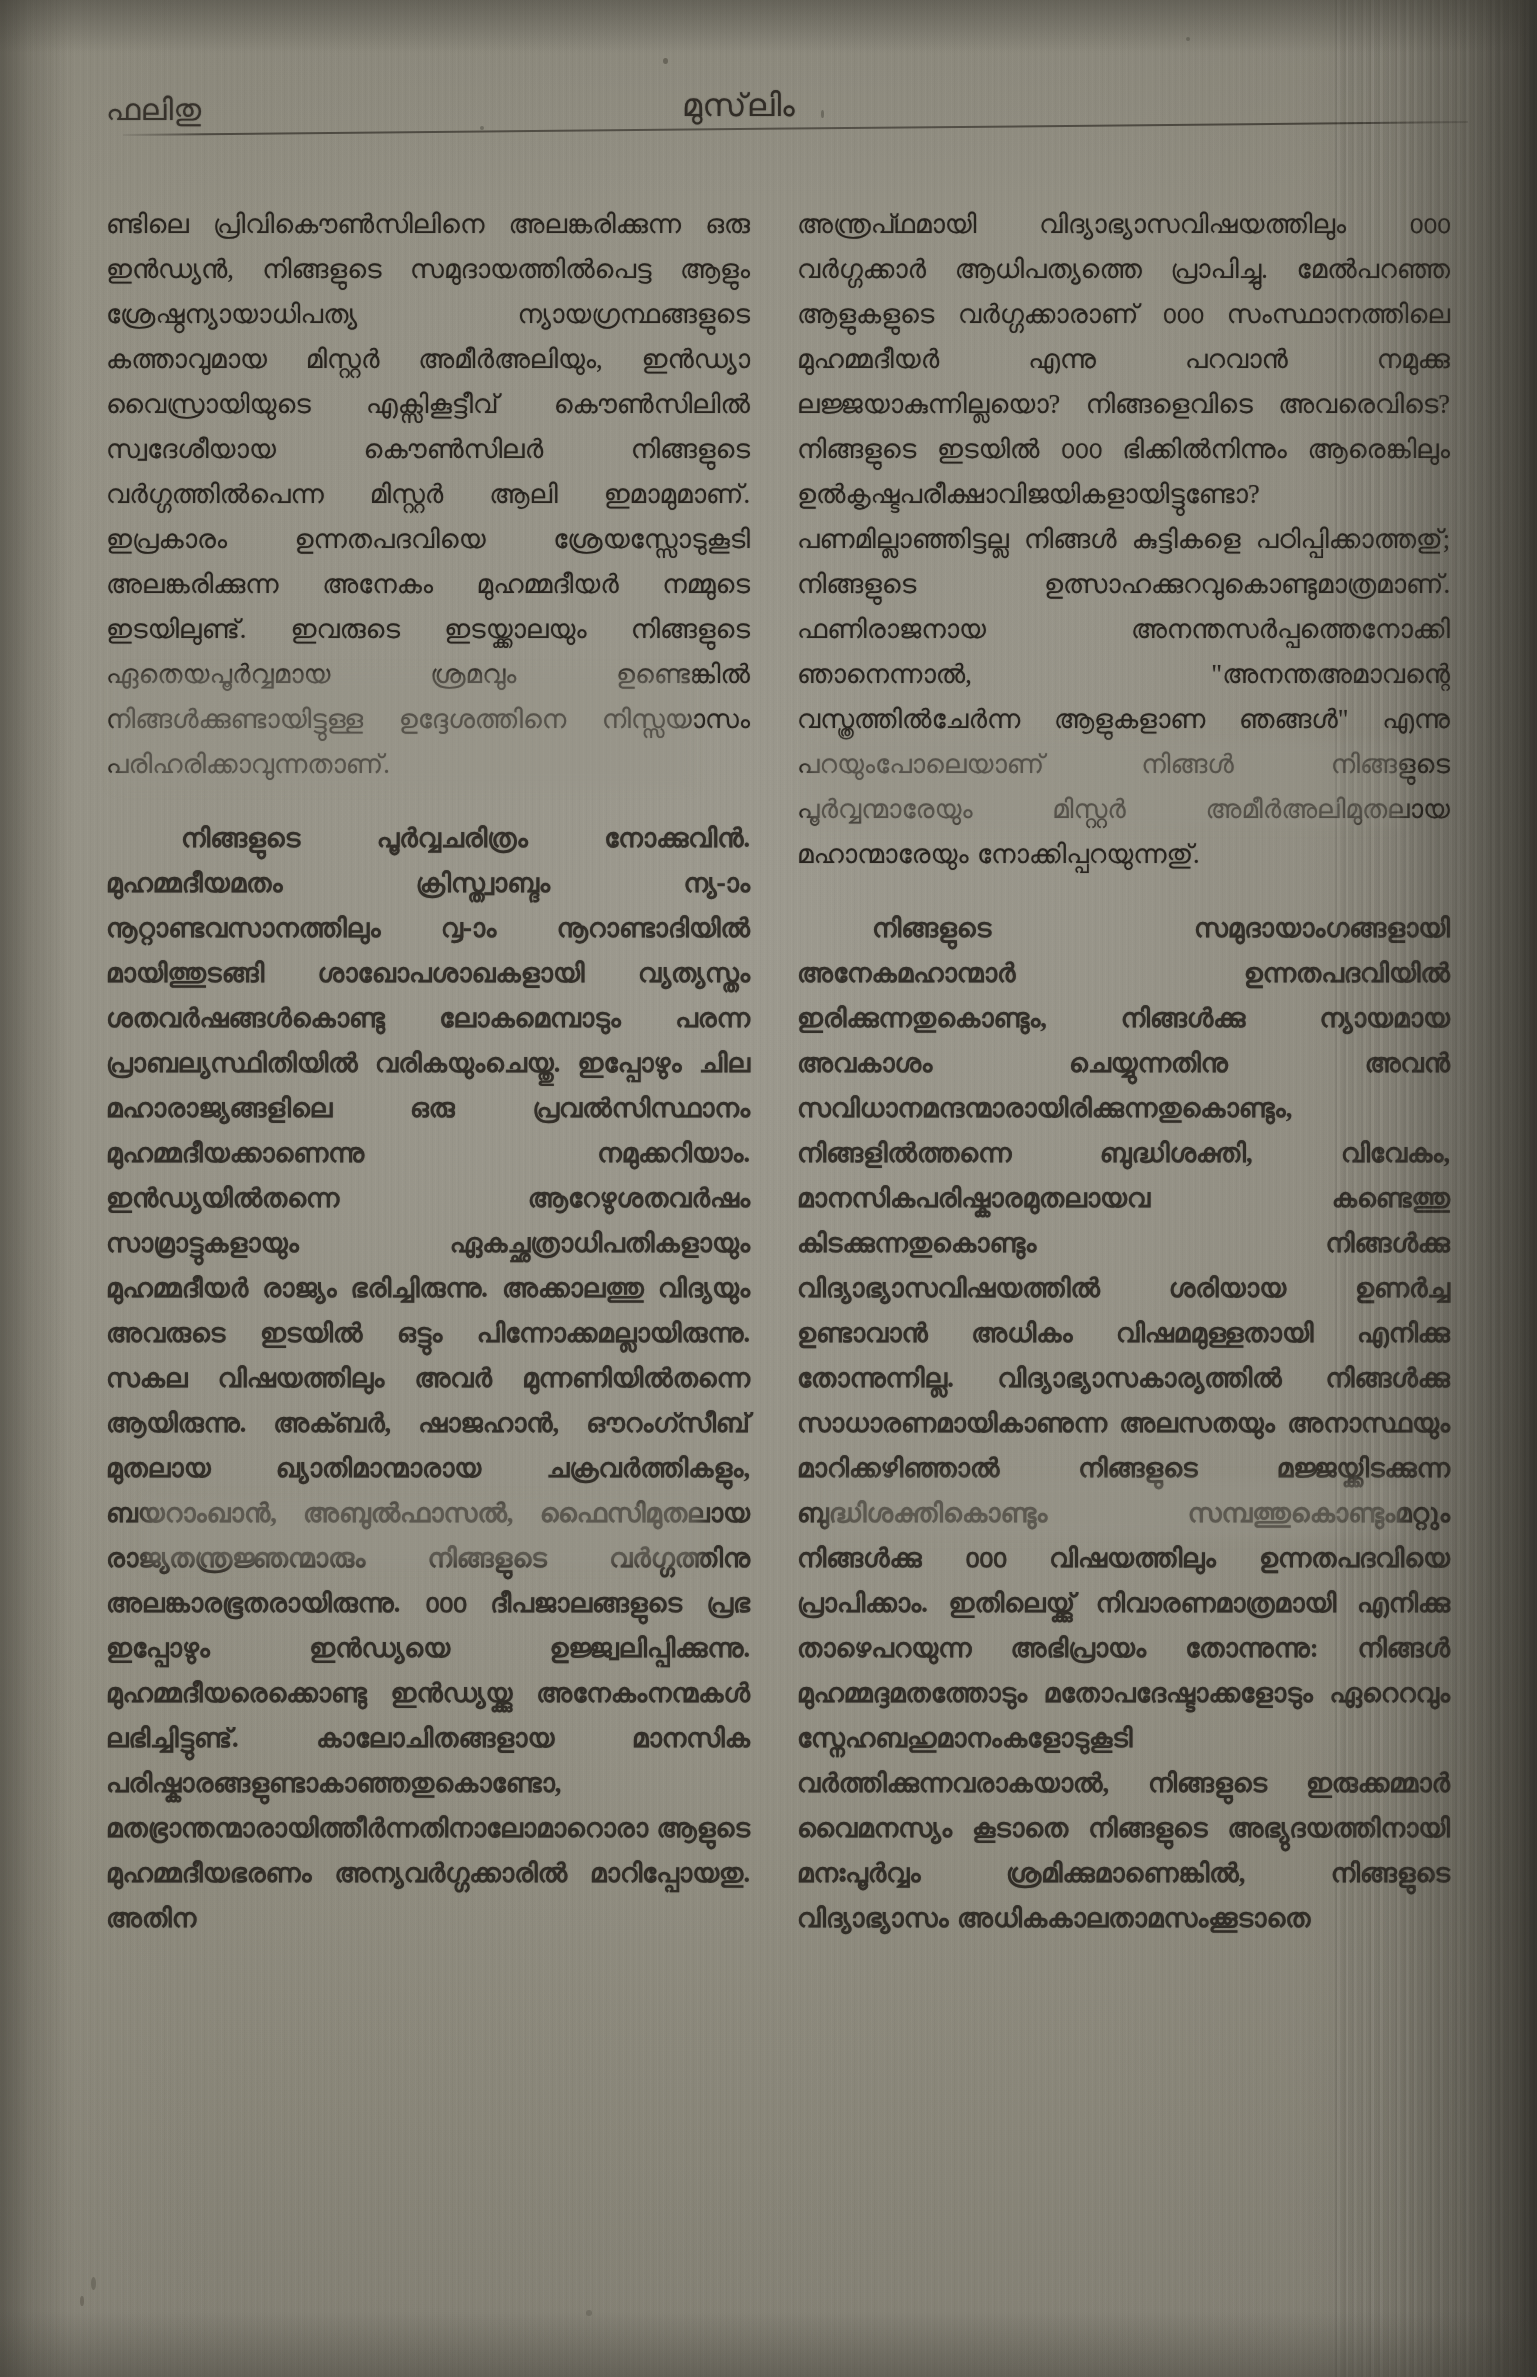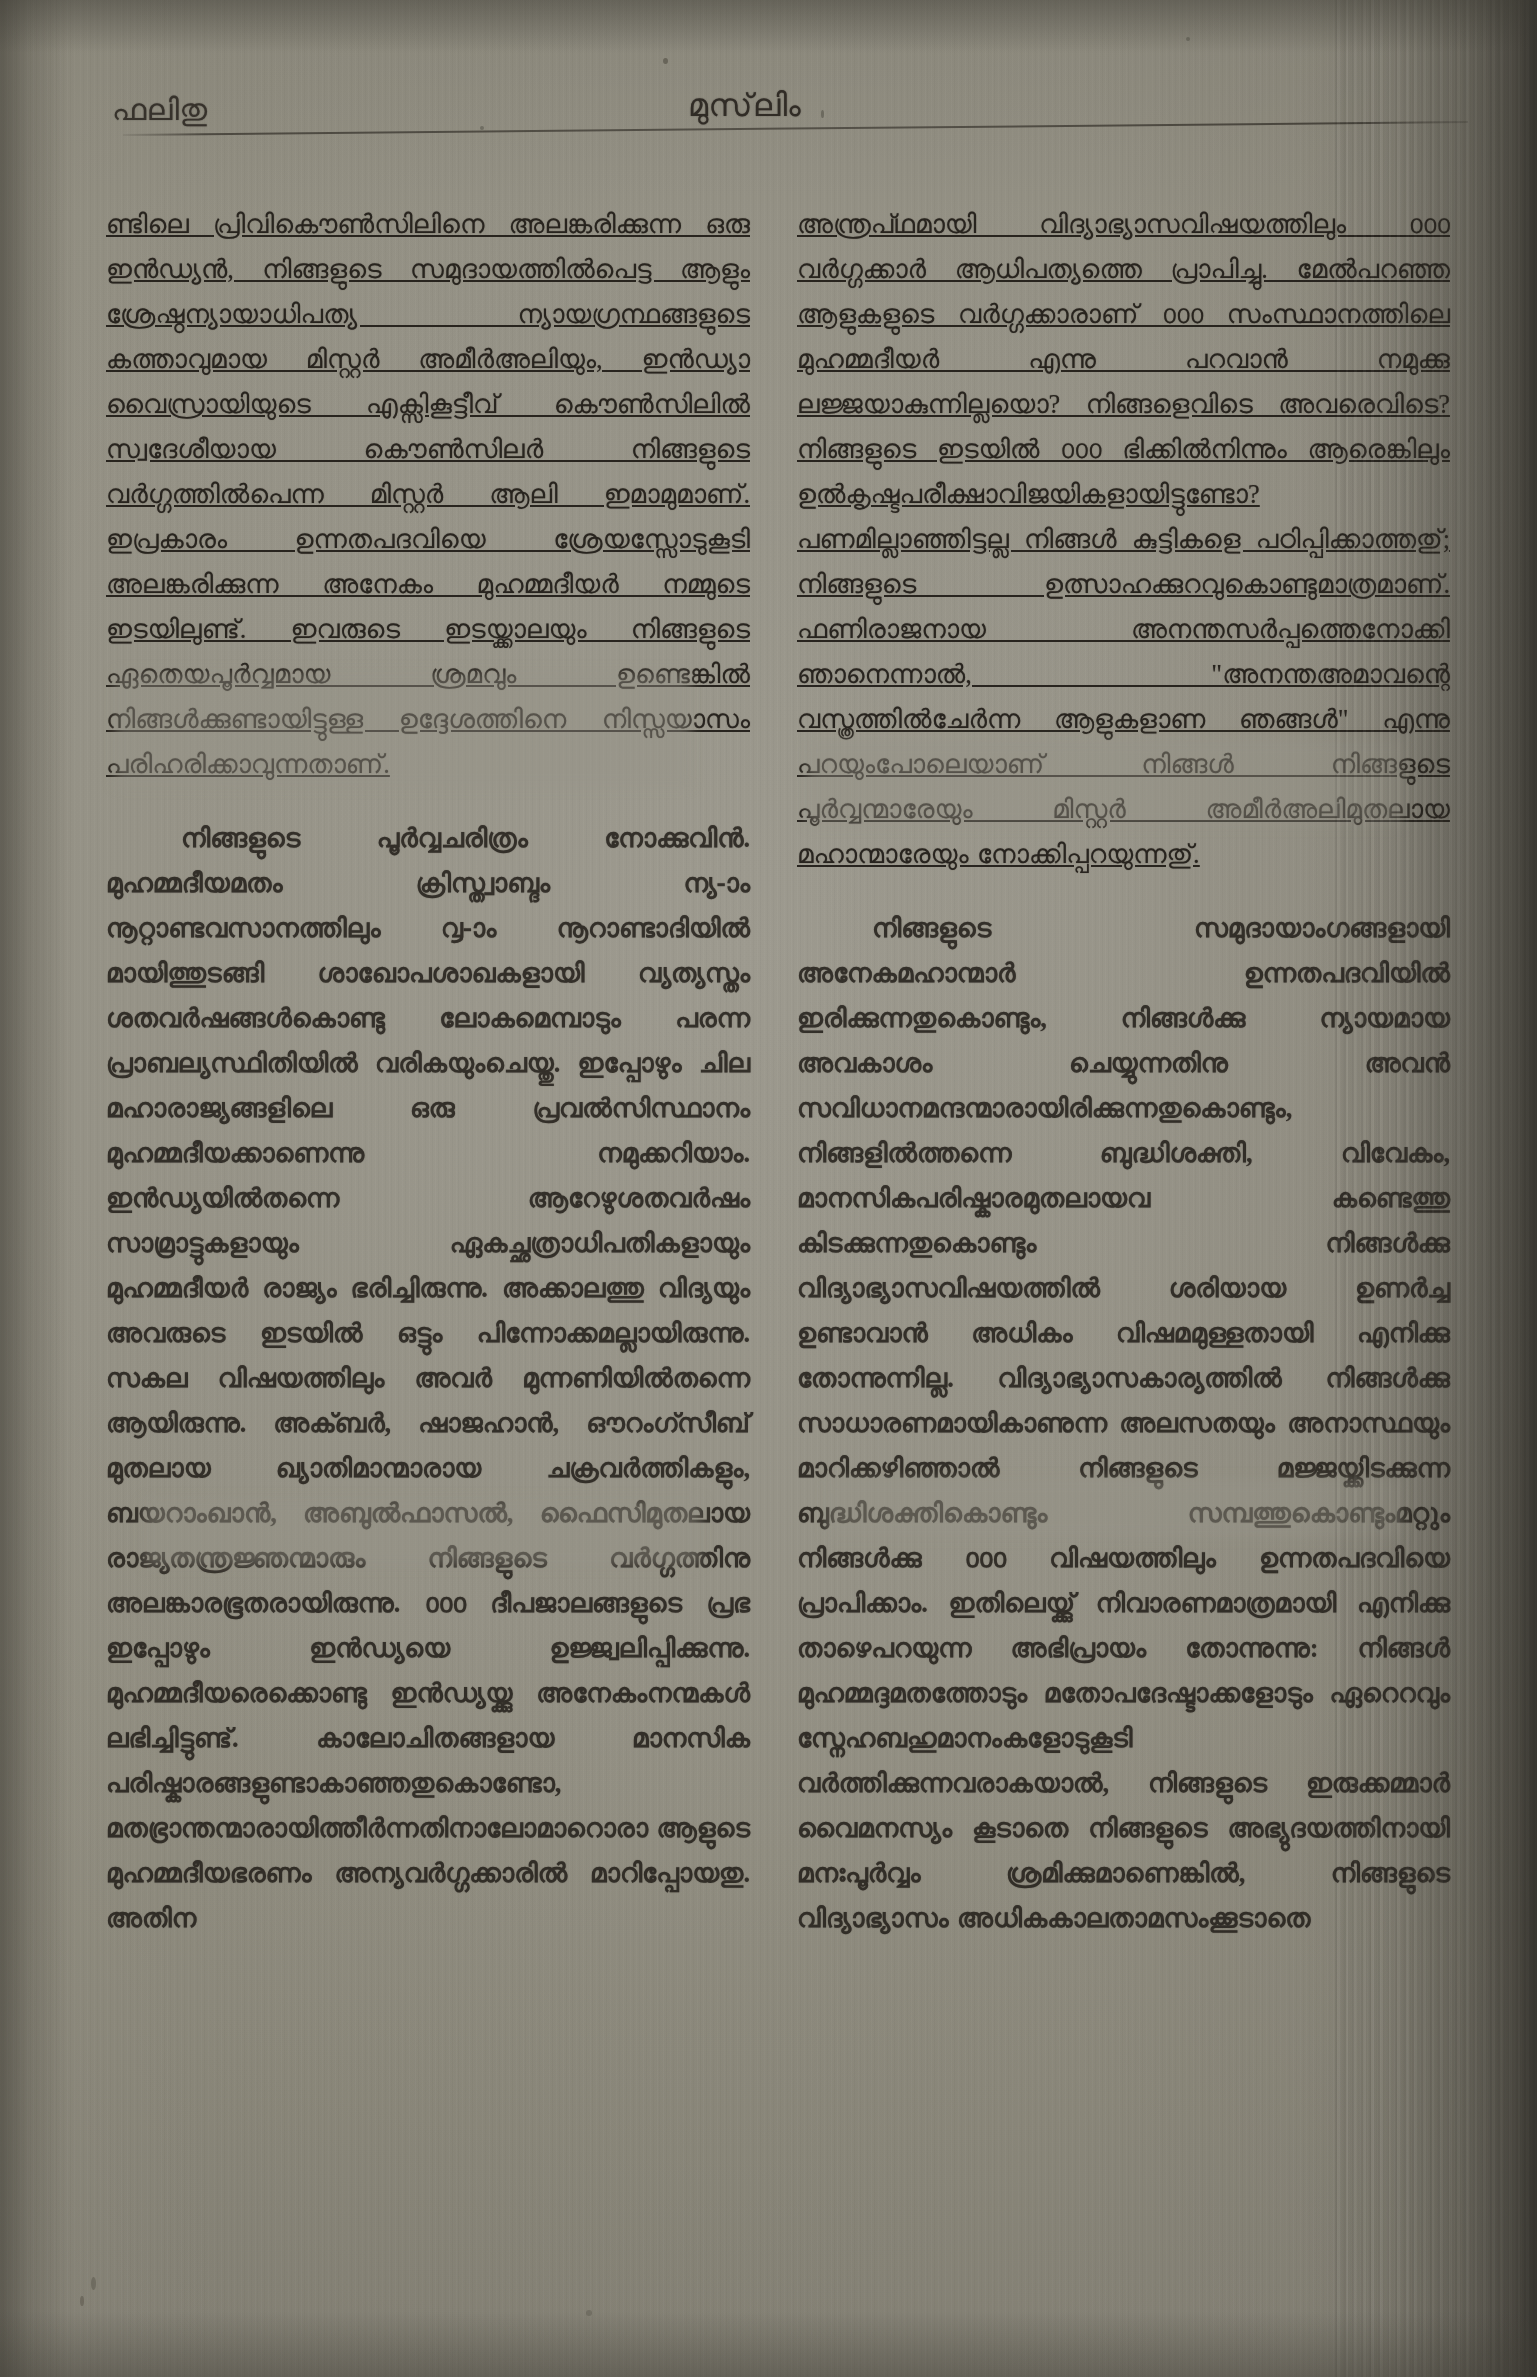--- a/index.html
+++ b/index.html
@@ -121,21 +121,20 @@
   
   .speck { position: absolute; border-radius: 50%; background: #4a473d; pointer-events: none; }
 
   
   .running-head {
     position: absolute;
     top: 85px;
     left: 106px;
     right: 105px;
     height: 48px;
-    margin-left: 6px;
   }
   .head-left, .head-center {
     position: absolute;
     color: #241f1a;
     font-size: 30px;
     line-height: 1;
     letter-spacing: 0.5px;
     white-space: nowrap;
     opacity: 0.82;
     text-shadow: 0 0 1.3px rgba(20,16,12,0.55);
@@ -184,21 +183,21 @@
     line-height: 45px;
     text-align: justify;
     text-justify: inter-word;
     letter-spacing: 0px;
     word-spacing: 1.9px;
     opacity: 0.84;
     text-shadow: 0 0 1.1px rgba(25,20,15,0.5);
   }
   .para + .para { margin-top: 29px; font-weight: bold; }
   .para.indent { text-indent: 75px; }
-  .ink-heavy { opacity: 0.93; text-decoration: underline; }
+  .ink-heavy { opacity: 0.93; }
 
   
   .wash {
     position: absolute;
     pointer-events: none;
     background: rgba(150,147,136,0.42);
     filter: blur(5.8px);
   }
 </style>
 </head>

